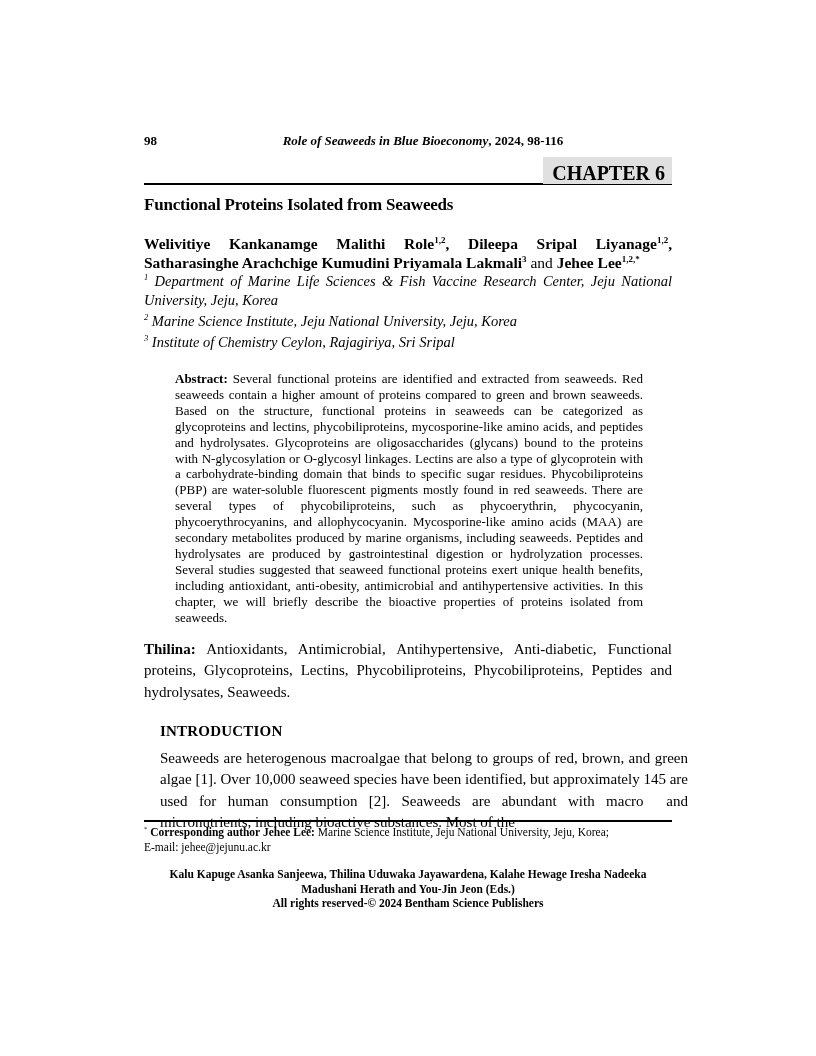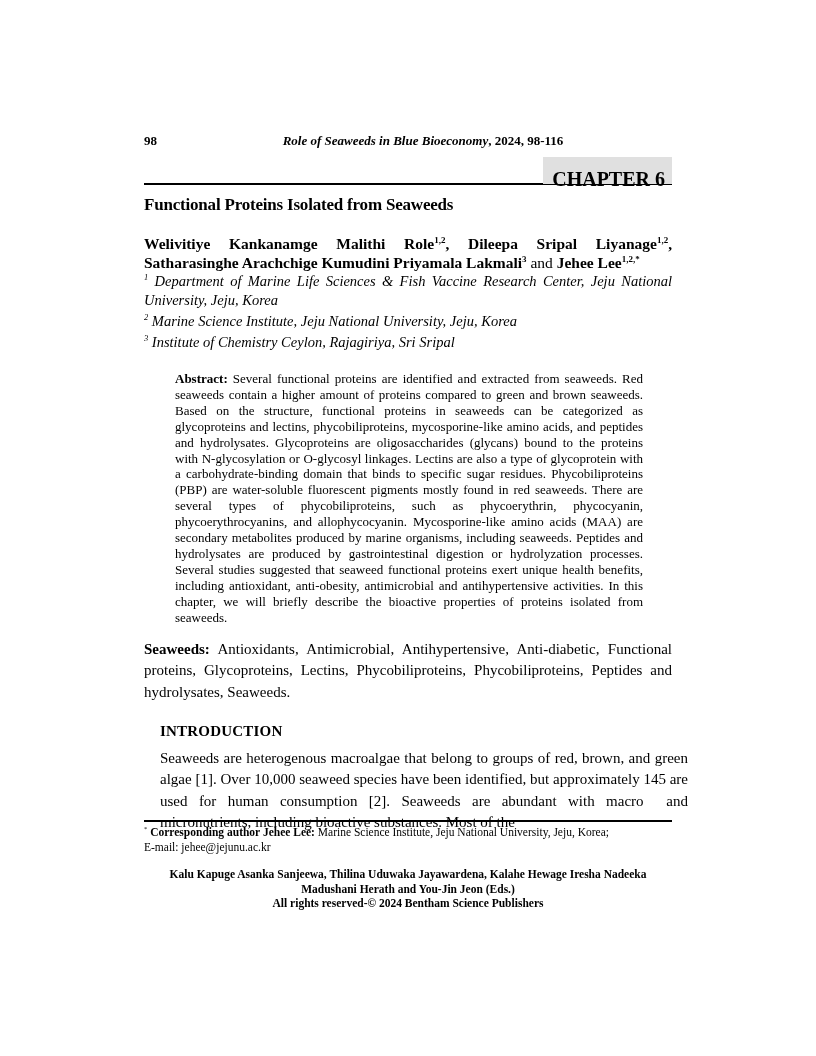--- a/index.html
+++ b/index.html
@@ -19,21 +19,21 @@
   .page-num { position: absolute; left: 0; top: 0; }
   .running-title { position: absolute; left: 0; right: -30px; top: 0; text-align: center; }
   .rt-italic { font-style: italic; }
 
   
   .chapter-row { top: 157px; height: 26px; border-bottom: 2px solid #000; }
   .chapter-label {
     position: absolute; right: 0; top: 0; bottom: -1px;
     background: #e0e0e0;
     font-size: 20px; font-weight: bold;
-    line-height: 27px; padding: 9px 7px 0 9px;
+    line-height: 27px; padding: 3px 7px 0 9px;
     white-space: nowrap;
   }
 
   .title { top: 195px; margin: 0; font-size: 17px; font-weight: bold; letter-spacing: -0.2px; }
 
   .authors { top: 234px; margin: 0; font-size: 15.5px; font-weight: bold; text-align: justify; line-height: 19px; }
   .authors .conj { font-weight: normal; }
   sup { font-size: 0.58em; line-height: 0; vertical-align: super; }
 
   .affiliations { top: 272px; }
@@ -72,21 +72,21 @@
   <p class="block authors"><span>Welivitiye Kankanamge Malithi Role</span><sup>1,2</sup><span>, </span><span>Dileepa Sripal Liyanage</span><sup>1,2</sup><span>, </span><span>Satharasinghe Arachchige Kumudini Priyamala Lakmali</span><sup>3</sup><span class="conj"> and </span><span>Jehee Lee</span><sup>1,2,*</sup></p>
 
   <div class="block affiliations">
     <p class="affiliation"><sup>1</sup><span> Department of Marine Life Sciences &amp; Fish Vaccine Research Center, Jeju National University, Jeju, Korea</span></p>
     <p class="affiliation"><sup>2</sup><span> Marine Science Institute, Jeju National University, Jeju, Korea</span></p>
     <p class="affiliation"><sup>3</sup><span> Institute of Chemistry Ceylon, Rajagiriya, Sri Sripal</span></p>
   </div>
 
   <p class="block abstract"><b>Abstract:</b> <span>Several functional proteins are identified and extracted from seaweeds. Red seaweeds contain a higher amount of proteins compared to green and brown seaweeds. Based on the structure, functional proteins in seaweeds can be categorized as glycoproteins and lectins, phycobiliproteins, mycosporine-like amino acids, and peptides and hydrolysates. Glycoproteins are oligosaccharides (glycans) bound to the proteins with N-glycosylation or O-glycosyl linkages. Lectins are also a type of glycoprotein with a carbohydrate-binding domain that binds to specific sugar residues. Phycobiliproteins (PBP) are water-soluble fluorescent pigments mostly found in red seaweeds. There are several types of phycobiliproteins, such as phycoerythrin, phycocyanin, phycoerythrocyanins, and allophycocyanin. Mycosporine-like amino acids (MAA) are secondary metabolites produced by marine organisms, including seaweeds. Peptides and hydrolysates are produced by gastrointestinal digestion or hydrolyzation processes. Several studies suggested that seaweed functional proteins exert unique health benefits, including antioxidant, anti-obesity, antimicrobial and antihypertensive activities. In this chapter, we will briefly describe the bioactive properties of proteins isolated from seaweeds.</span></p>
 
-  <p class="block keywords"><b>Seaweeds:</b> <span>Antioxidants, Antimicrobial, Antihypertensive, Anti-diabetic, Functional proteins, Glycoproteins, Lectins, Phycobiliproteins, Phycobiliproteins, Peptides and hydrolysates, Seaweeds.</span></p>
+  <p class="block keywords"><b>Thilina:</b> <span>Antioxidants, Antimicrobial, Antihypertensive, Anti-diabetic, Functional proteins, Glycoproteins, Lectins, Phycobiliproteins, Phycobiliproteins, Peptides and hydrolysates, Seaweeds.</span></p>
 
   <h2 class="block section-heading">INTRODUCTION</h2>
   <p class="block body-para">Seaweeds are heterogenous macroalgae that belong to groups of red, brown, and green algae [1]. Over 10,000 seaweed species have been identified, but approximately 145 are used for human consumption [2]. Seaweeds are abundant with macro&nbsp; and micronutrients, including bioactive substances. Most of the</p>
 
   <div class="block footer">
     <div class="foot-rule"></div>
     <p class="footnote"><sup>*</sup> <b>Corresponding author Jehee Lee:</b><span> Marine Science Institute, Jeju National University, Jeju, Korea;</span></p>
     <p class="footnote">E-mail: jehee@jejunu.ac.kr</p>
     <div class="imprint-block">
       <p class="imprint">Kalu Kapuge Asanka Sanjeewa, Thilina Uduwaka Jayawardena, Kalahe Hewage Iresha Nadeeka Madushani Herath and You-Jin Jeon (Eds.)</p>

